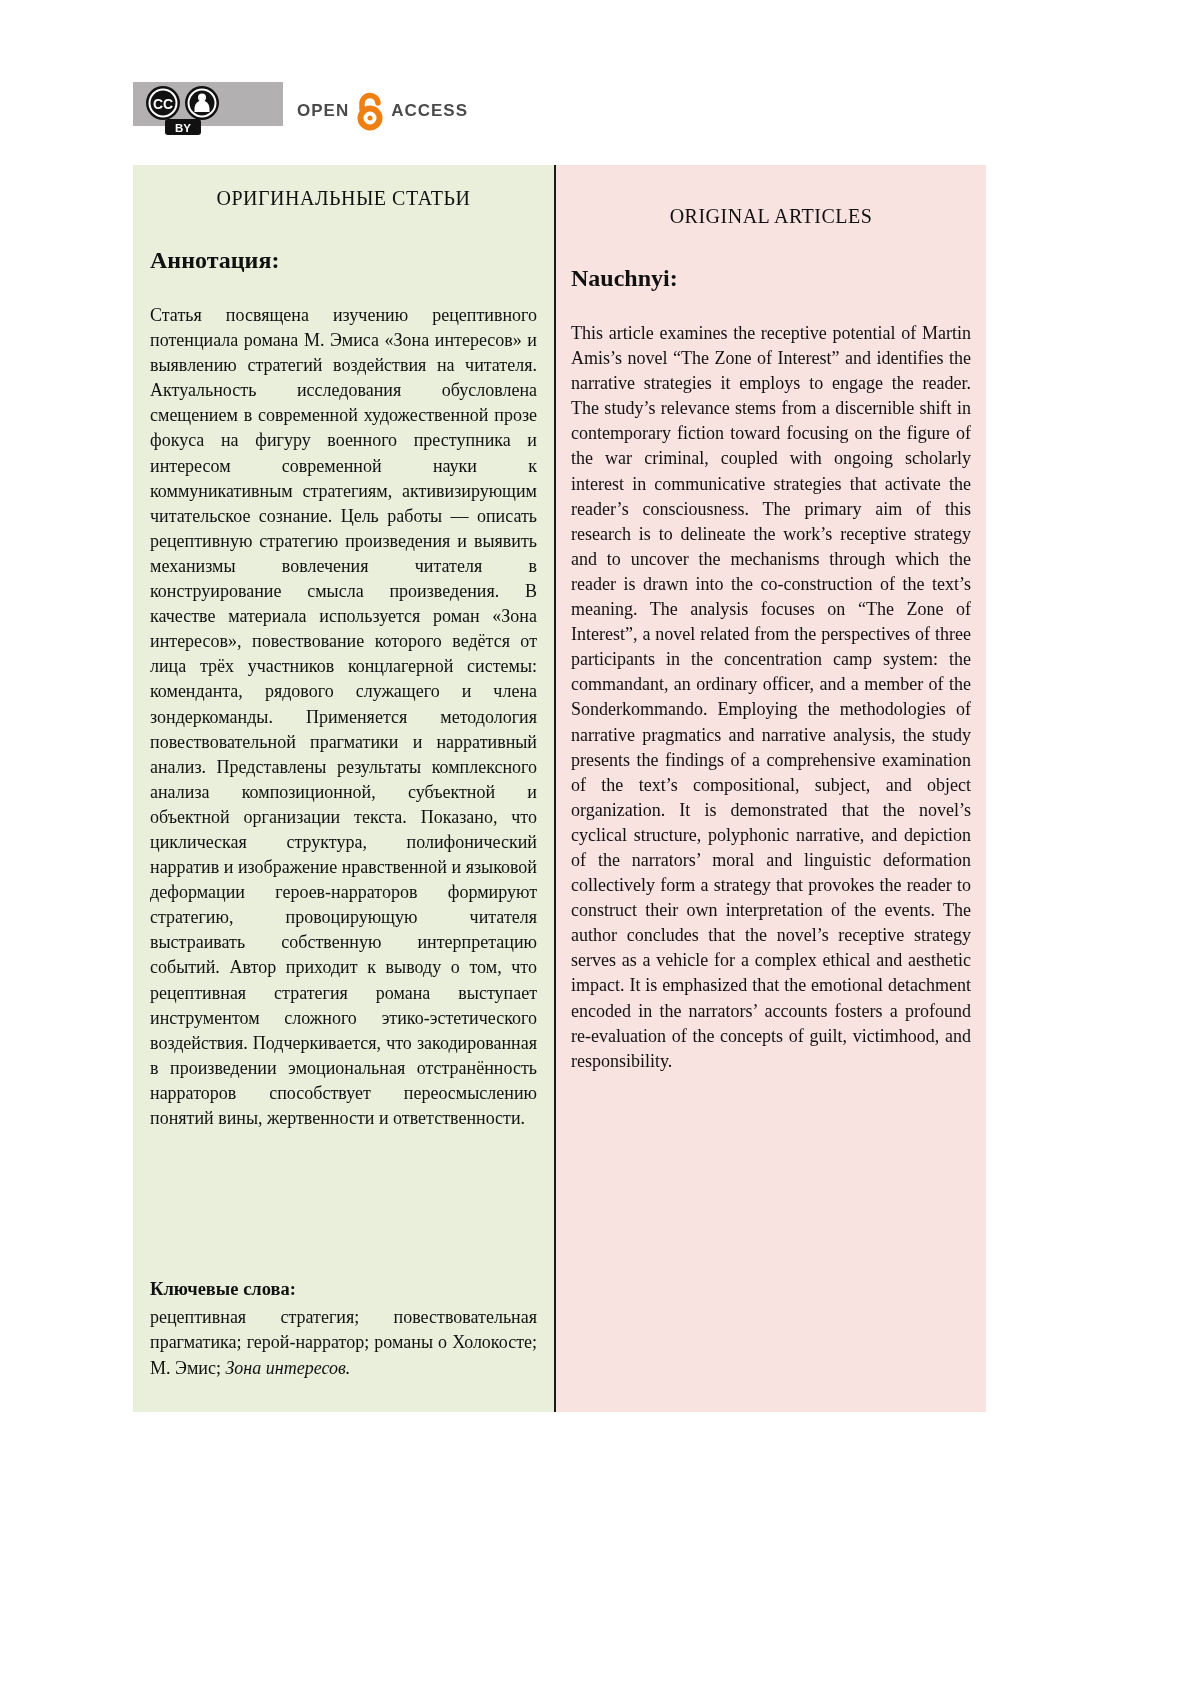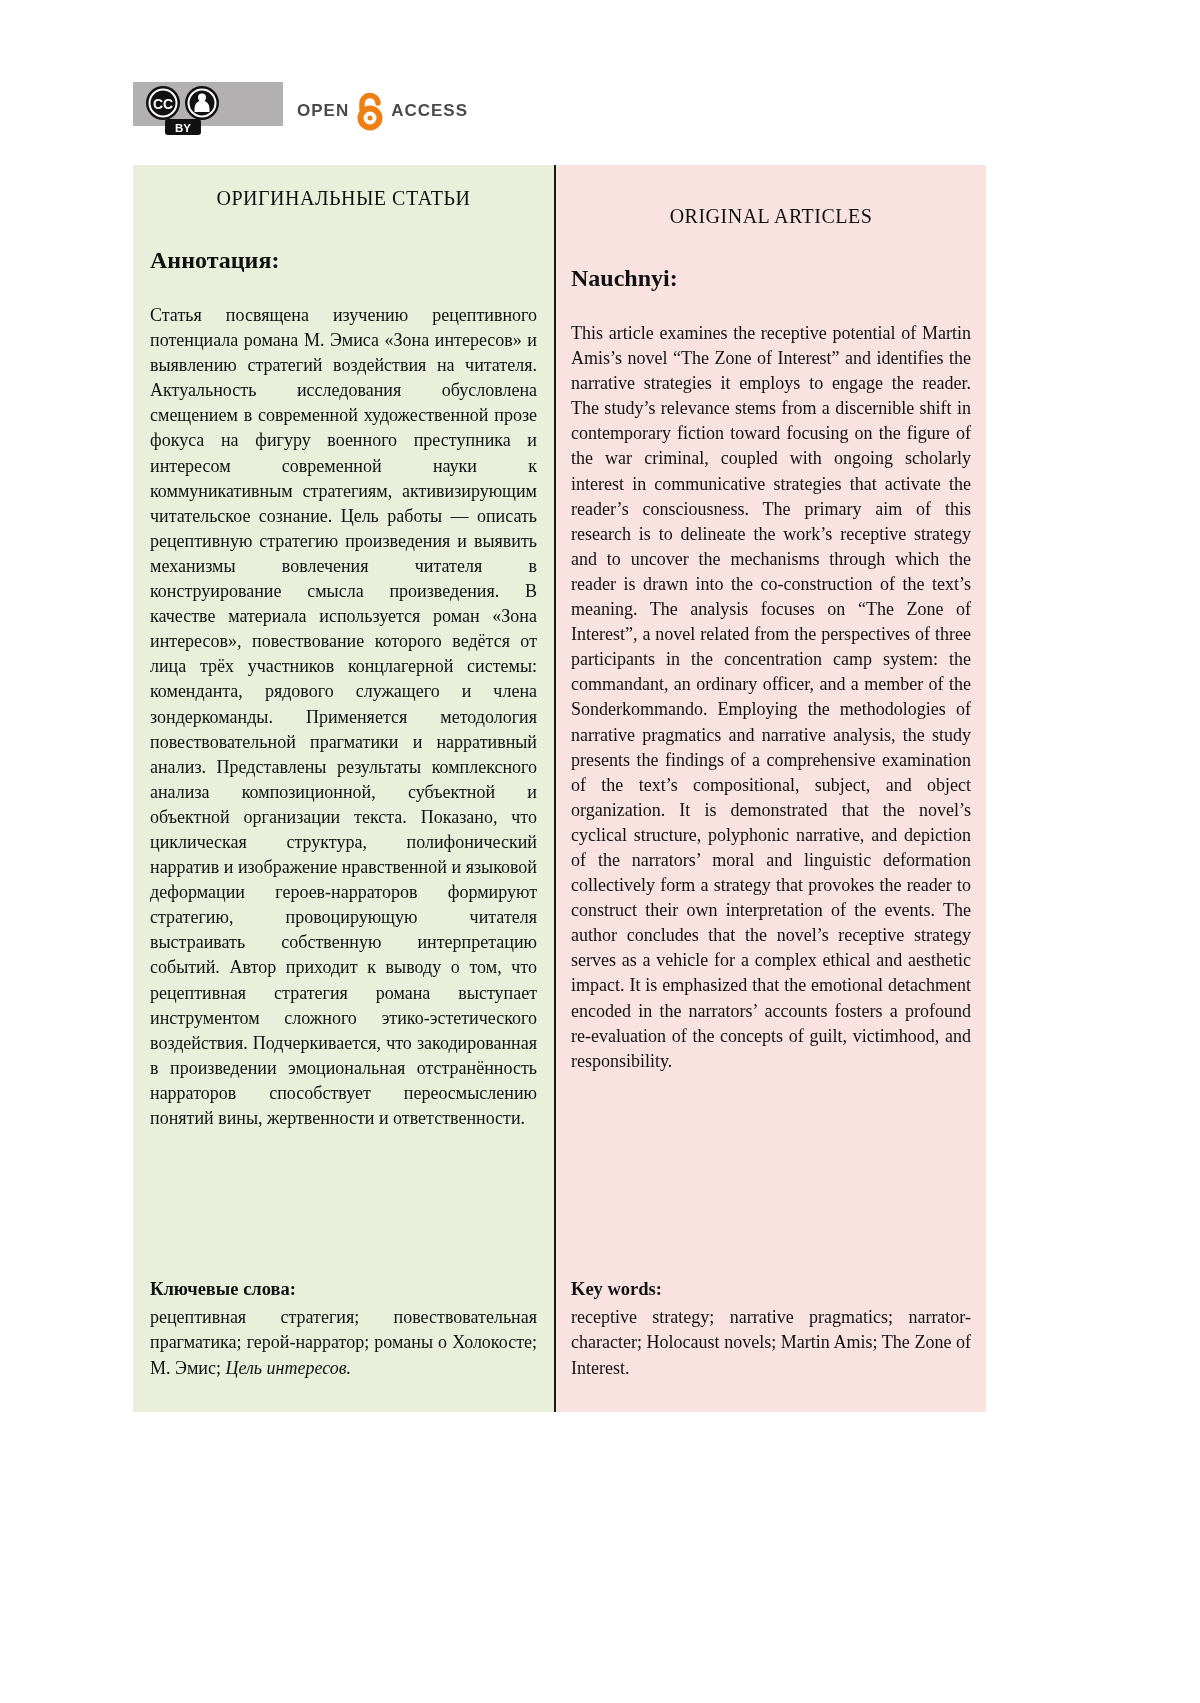--- a/index.html
+++ b/index.html
@@ -165,31 +165,28 @@
 
   </header>
 
   <main class="columns">
 
     <section class="col left" lang="ru">
       <h2 class="col-title">ОРИГИНАЛЬНЫЕ СТАТЬИ</h2>
       <div class="abstract-label">Аннотация:</div>
       <p class="abstract-text">Статья посвящена изучению рецептивного потенциала романа М. Эмиса «Зона интересов» и выявлению стратегий воздействия на читателя. Актуальность исследования обусловлена смещением в современной художественной прозе фокуса на фигуру военного преступника и интересом современной науки к коммуникативным стратегиям, активизирующим читательское сознание. Цель работы — описать рецептивную стратегию произведения и выявить механизмы вовлечения читателя в конструирование смысла произведения. В качестве материала используется роман «Зона интересов», повествование которого ведётся от лица трёх участников концлагерной системы: коменданта, рядового служащего и члена зондеркоманды. Применяется методология повествовательной прагматики и нарративный анализ. Представлены результаты комплексного анализа композиционной, субъектной и объектной организации текста. Показано, что циклическая структура, полифонический нарратив и изображение нравственной и языковой деформации героев-нарраторов формируют стратегию, провоцирующую читателя выстраивать собственную интерпретацию событий. Автор приходит к выводу о том, что рецептивная стратегия романа выступает инструментом сложного этико-эстетического воздействия. Подчеркивается, что закодированная в произведении эмоциональная отстранённость нарраторов способствует переосмыслению понятий вины, жертвенности и ответственности.</p>
       <div class="keywords">
-        <span class="keywords-label">Ключевые слова:</span><span>рецептивная стратегия; повествовательная прагматика; герой-нарратор; романы о Холокосте; М. Эмис; </span><span class="kw-italic">Цель интересов.</span>
+        <span class="keywords-label">Ключевые слова:</span><span>рецептивная стратегия; повествовательная прагматика; герой-нарратор; романы о Холокосте; М. Эмис; </span><span class="kw-italic">Зона интересов.</span>
       </div>
     </section>
 
     <section class="col right" lang="en">
       <h2 class="col-title">ORIGINAL ARTICLES</h2>
       <div class="abstract-label">Nauchnyi:</div>
       <p class="abstract-text">This article examines the receptive potential of Martin Amis’s novel “The Zone of Interest” and identifies the narrative strategies it employs to engage the reader. The study’s relevance stems from a discernible shift in contemporary fiction toward focusing on the figure of the war criminal, coupled with ongoing scholarly interest in communicative strategies that activate the reader’s consciousness. The primary aim of this research is to delineate the work’s receptive strategy and to uncover the mechanisms through which the reader is drawn into the co-construction of the text’s meaning. The analysis focuses on “The Zone of Interest”, a novel related from the perspectives of three participants in the concentration camp system: the commandant, an ordinary officer, and a member of the Sonderkommando. Employing the methodologies of narrative pragmatics and narrative analysis, the study presents the findings of a comprehensive examination of the text’s compositional, subject, and object organization. It is demonstrated that the novel’s cyclical structure, polyphonic narrative, and depiction of the narrators’ moral and linguistic deformation collectively form a strategy that provokes the reader to construct their own interpretation of the events. The author concludes that the novel’s receptive strategy serves as a vehicle for a complex ethical and aesthetic impact. It is emphasized that the emotional detachment encoded in the narrators’ accounts fosters a profound re-evaluation of the concepts of guilt, victimhood, and responsibility.</p>
-      <div class="keywords">
-        <span class="keywords-label">Key words:</span><span>receptive strategy; narrative pragmatics; narrator-character; Holocaust novels; Martin Amis; The Zone of Interest.</span>
-      </div>
     </section>
 
   </main>
 
   <footer>
     <div class="page-number">279</div>
   </footer>
 
 </div>
 

